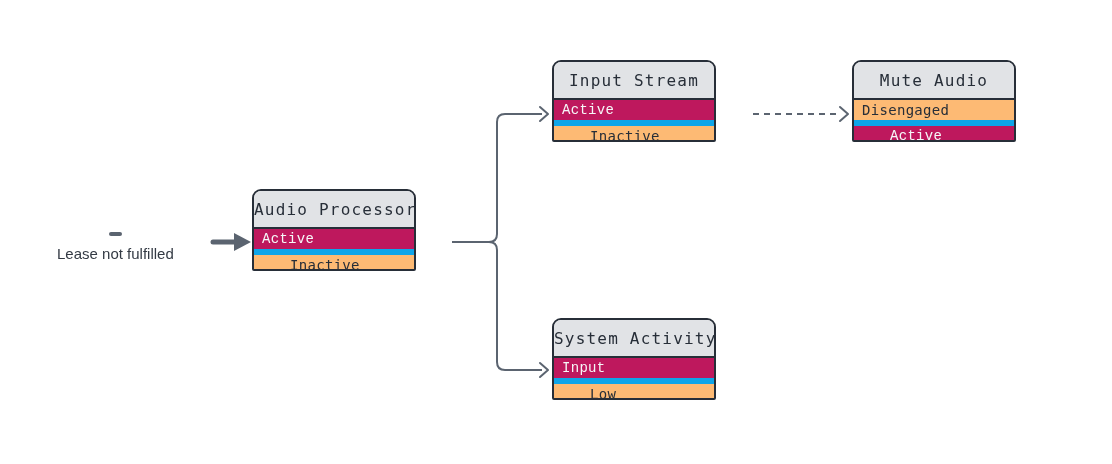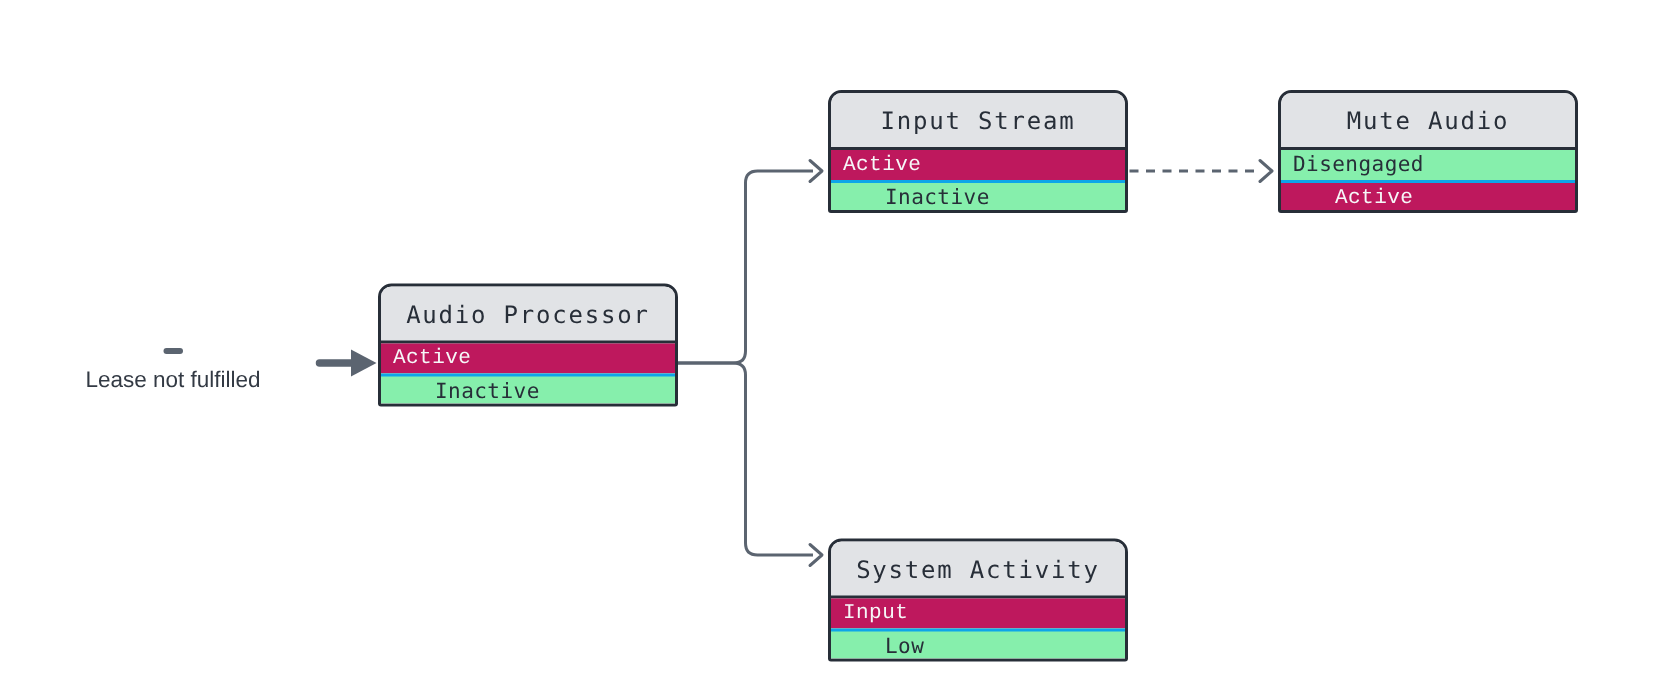--- a/index.html
+++ b/index.html
@@ -13,21 +13,21 @@
     font-family: "DejaVu Sans Mono", "Liberation Mono", monospace;
   }
   .edges-layer {
     position: absolute;
     left: 0; top: 0;
     width: 1112px; height: 464px;
     pointer-events: none;
   }
   .node {
     position: absolute;
-    width: 200px;
+    width: 164px;
     background: #ffffff;
     border: 2px solid #272e38;
     border-radius: 9px 9px 2px 2px;
     overflow: hidden;
   }
   .node-header {
     height: 38px;
     line-height: 38px;
     text-align: center;
     background: #e1e3e6;
@@ -39,25 +39,25 @@
     white-space: nowrap;
   }
   .state-row {
     height: 20px;
     line-height: 20px;
     padding-left: 8px;
     font-size: 14px;
     font-weight: 500;
     letter-spacing: 0.3px;
     color: #272e38;
-    background: #86efac;
+    background: #fdba74;
     white-space: nowrap;
     cursor: pointer;
   }
-  .state-row + .state-row { border-top: 2px solid #0ea5e9; padding-left: 36px; }
+  .state-row + .state-row { border-top: 6px solid #0ea5e9; padding-left: 36px; }
   .state-row.selected {
     background: #be185d;
     color: #f6f7f8;
     font-family: Liberation Mono, monospace;
   }
   .edge-label {
     position: absolute;
     left: 57px;
     top: 232px;
     height: 20px;
@@ -125,19 +125,19 @@
     <div class="state-row selected">Active</div>
     <div class="state-row">Inactive</div>
   </div>
 
   <div class="node" style="left:852px; top:60px;">
     <div class="node-header">Mute Audio</div>
     <div class="state-row">Disengaged</div>
     <div class="state-row selected">Active</div>
   </div>
 
-  <div class="node" style="left:552px; top:318px;margin-top:41px;">
+  <div class="node" style="left:552px; top:318px;">
     <div class="node-header">System Activity</div>
     <div class="state-row selected">Input</div>
     <div class="state-row">Low</div>
   </div>
 
 </div>
 
 </body></html>

